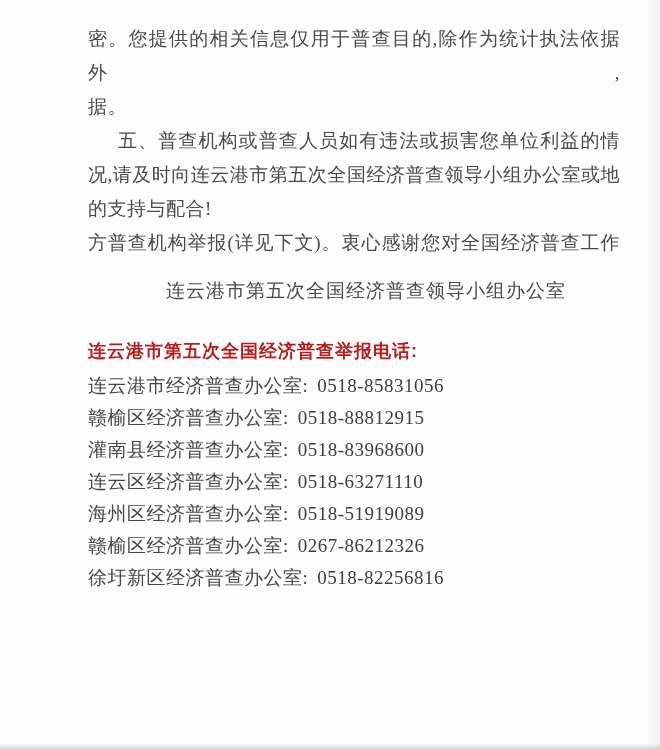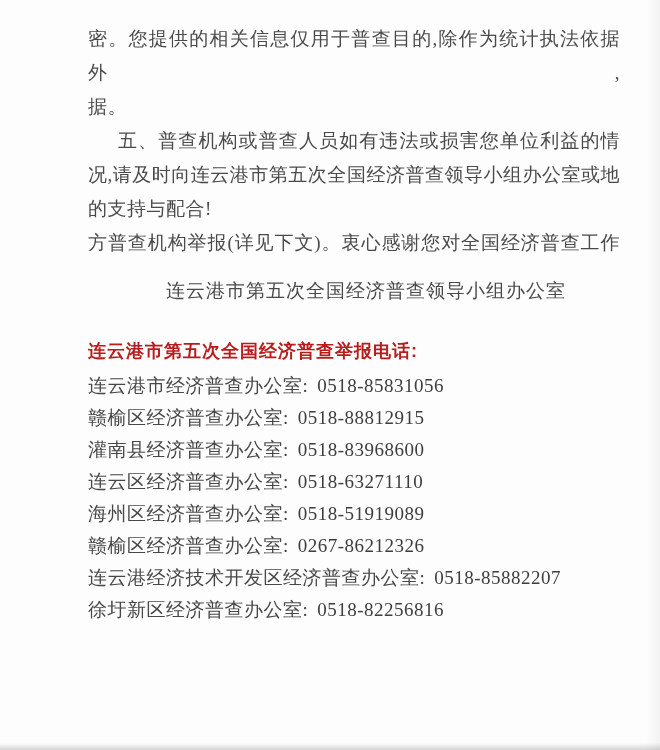--- a/index.html
+++ b/index.html
@@ -122,23 +122,20 @@
       <div class="hotline-row">
         <span>连云区经济普查办公室:</span><span class="phone">0518-63271110</span>
       </div>
       <div class="hotline-row">
         <span>海州区经济普查办公室:</span><span class="phone">0518-51919089</span>
       </div>
       <div class="hotline-row">
         <span>赣榆区经济普查办公室:</span><span class="phone">0267-86212326</span>
       </div>
       <div class="hotline-row">
-        <span>连云港经济技术开发区经济普查办公室:</span><span class="phone">0518-85882207</span>
-      </div>
-      <div class="hotline-row">
         <span>徐圩新区经济普查办公室:</span><span class="phone">0518-82256816</span>
       </div>
 
     </div>
 
   </div>
 
   <div class="edge-right"></div>
   <div class="edge-bottom"></div>
 </div>

